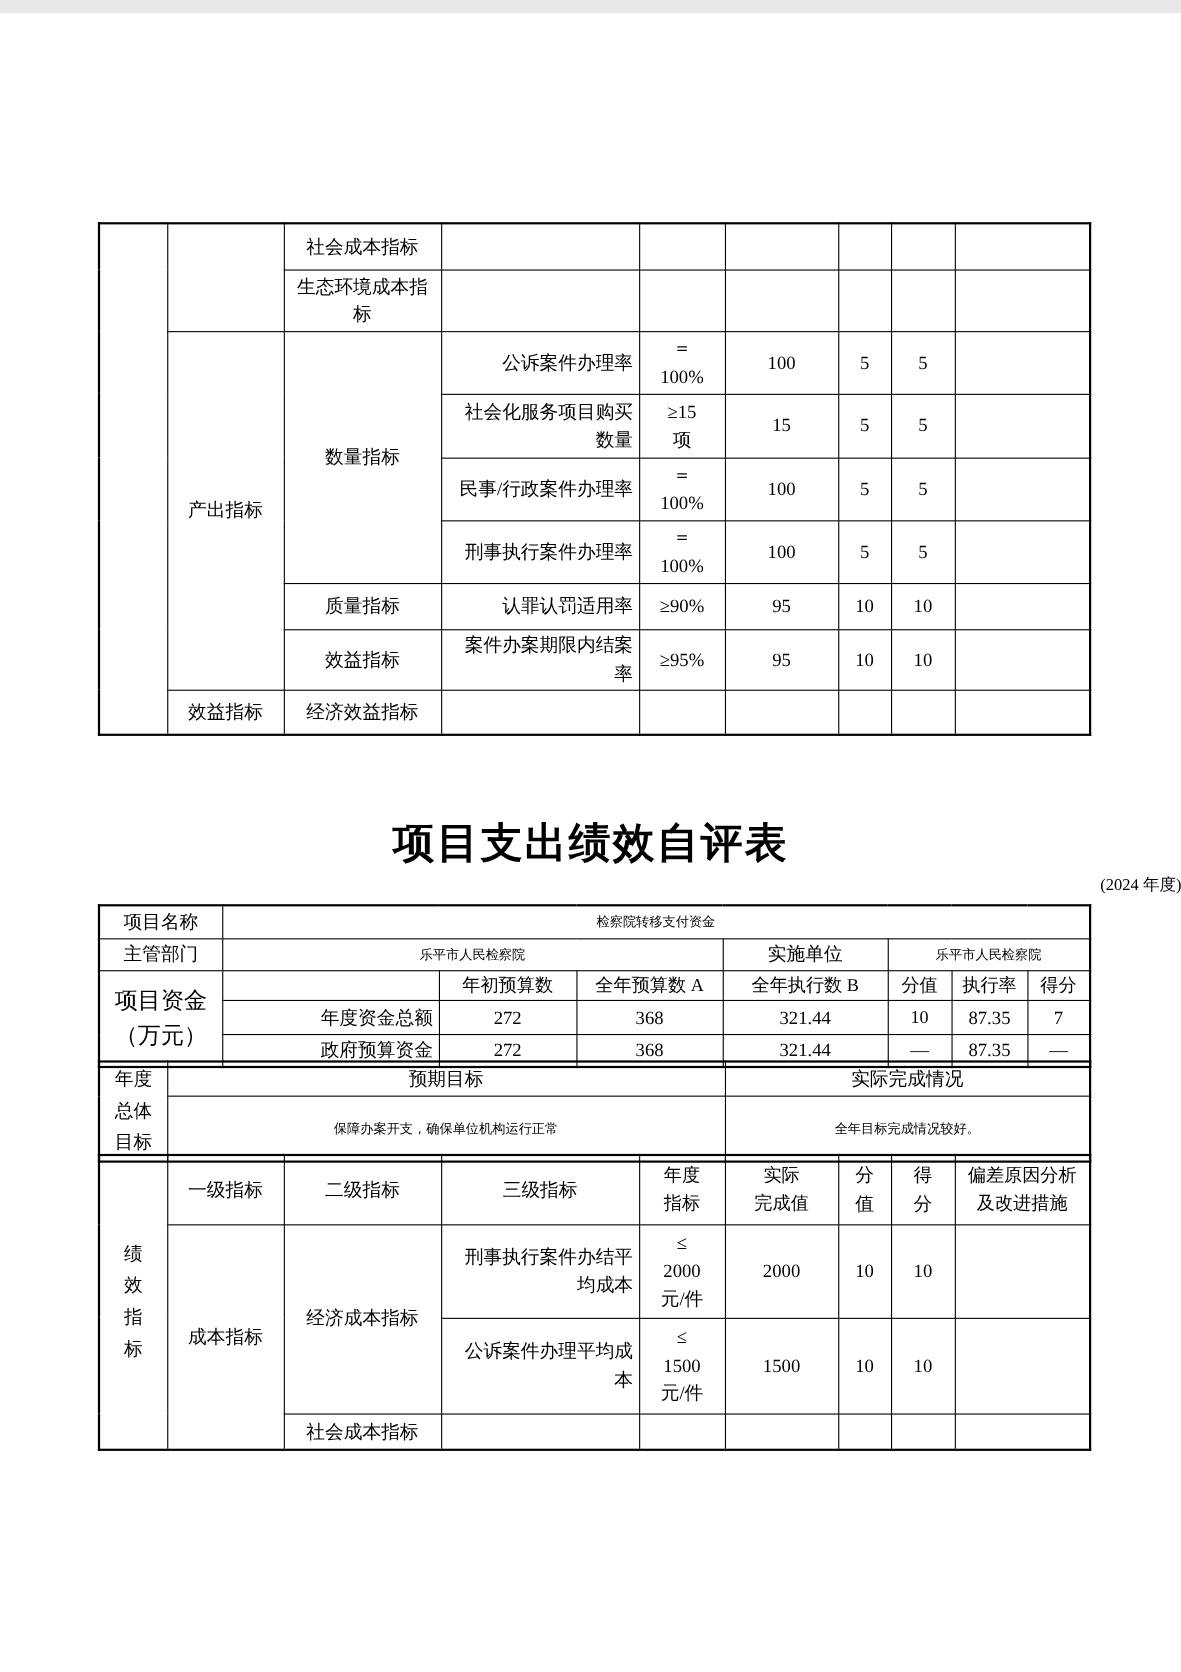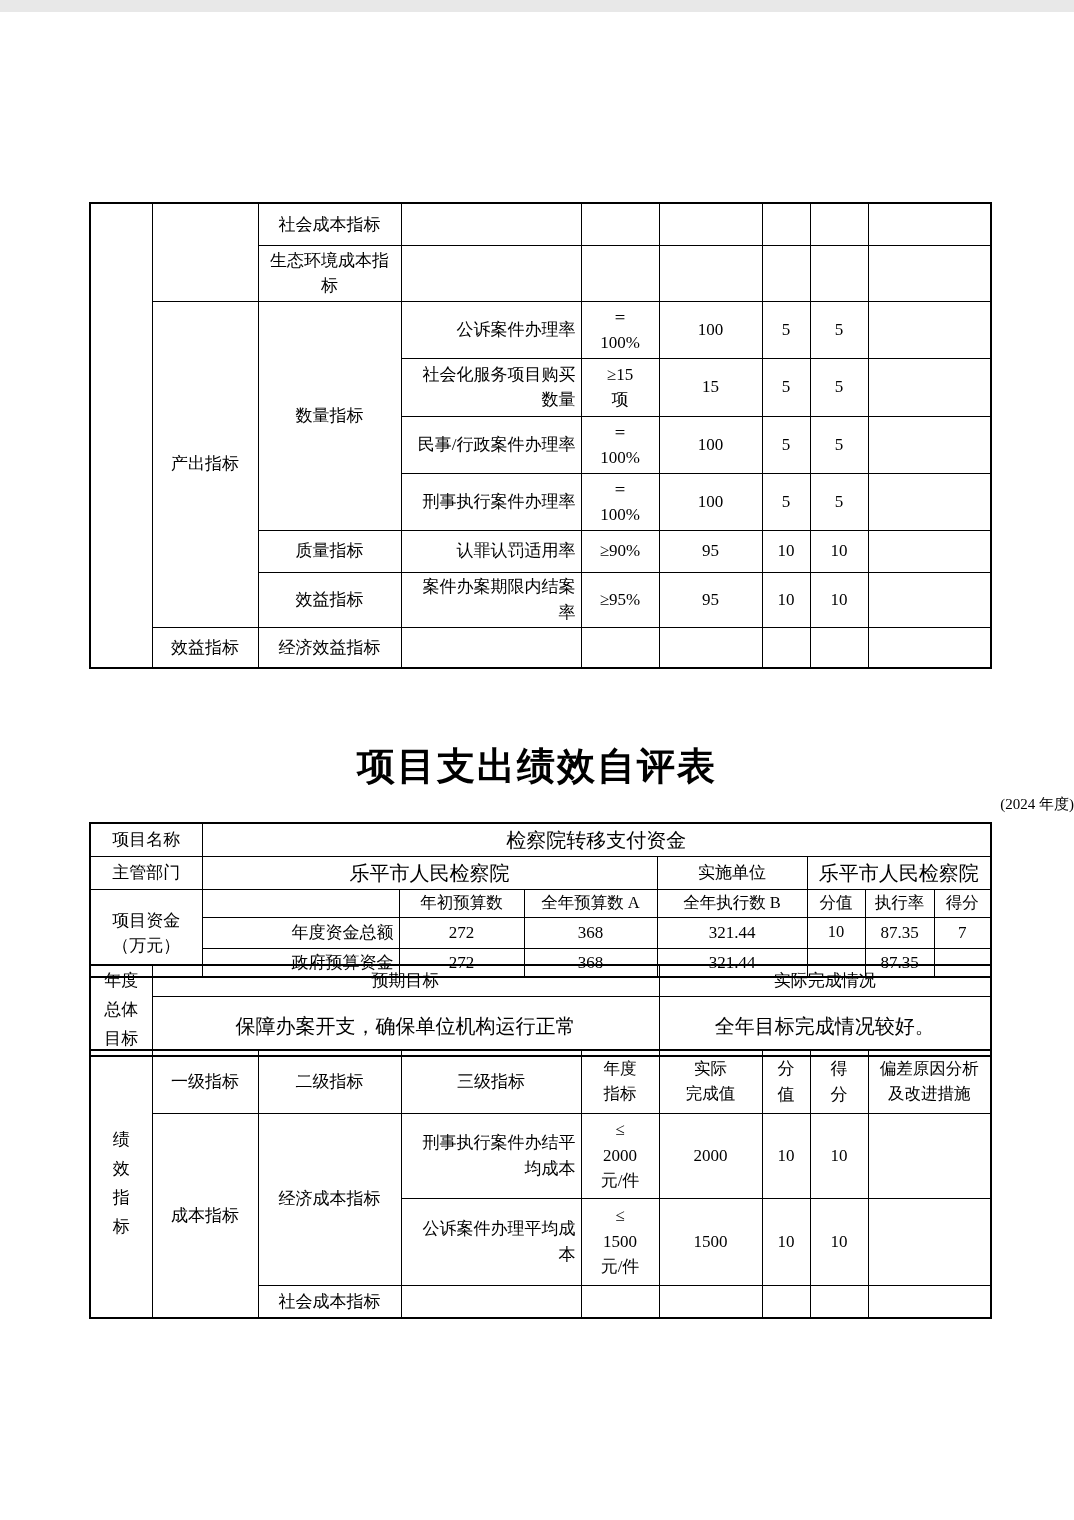--- a/index.html
+++ b/index.html
@@ -4,21 +4,21 @@
 <style>
   html,body{margin:0;padding:0;background:#e8e8e8;}
   .page{position:relative;width:1074px;height:1520px;background:#ffffff;margin:12px auto;
         font-family:"Liberation Serif","DejaVu Serif",serif;color:#000;overflow:hidden;}
   table{border-collapse:collapse;table-layout:fixed;position:absolute;left:89px;border:2px solid #000;}
   td{border:1px solid #000;text-align:center;vertical-align:middle;
      padding:1px 5px;font-size:17px;line-height:1.5;overflow:hidden;}
   .pre{white-space:pre-line;}
   .al{text-align:right;}
   .s16 td, td.s16{font-size:16.5px;}
-  .s20{font-size:20px;}
+  .s20{font-size:12px;}
   .vlabel{line-height:1.7;}
   .doc-title{position:absolute;left:0;width:100%;text-align:center;top:729px;
              font-size:38px;font-weight:bold;letter-spacing:2px;}
   .doc-subtitle{position:absolute;left:0;width:100%;text-align:right;top:783px;font-size:15px;}
 </style>
 </head>
 <body>
 
 <div class="page">
 
@@ -143,21 +143,21 @@
       <td>项目名称</td>
       <td colspan="7" class="s20">检察院转移支付资金</td>
     </tr>
     <tr style="height:29px">
       <td>主管部门</td>
       <td colspan="3" class="s20">乐平市人民检察院</td>
       <td>实施单位</td>
       <td colspan="3" class="s20">乐平市人民检察院</td>
     </tr>
     <tr class="s16" style="height:26px">
-      <td rowspan="3" class="pre" style="font-size:17px">项目资金
+      <td rowspan="3" class="pre" style="font-size:21px">项目资金
 （万元）</td>
       <td></td>
       <td>年初预算数</td>
       <td>全年预算数 A</td>
       <td>全年执行数 B</td>
       <td>分值</td>
       <td>执行率</td>
       <td>得分</td>
     </tr>
     <tr style="height:31px">

